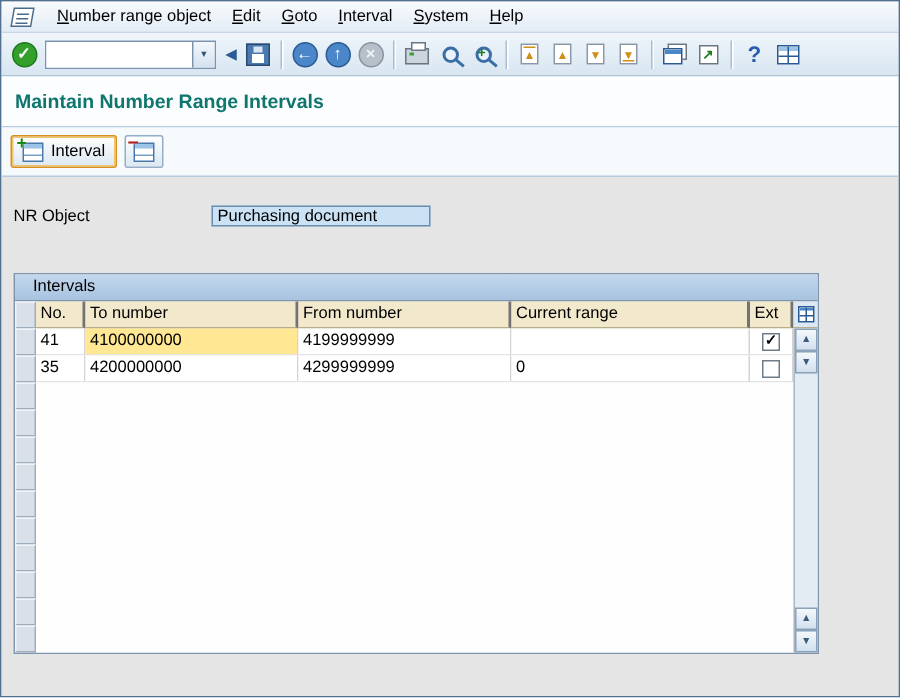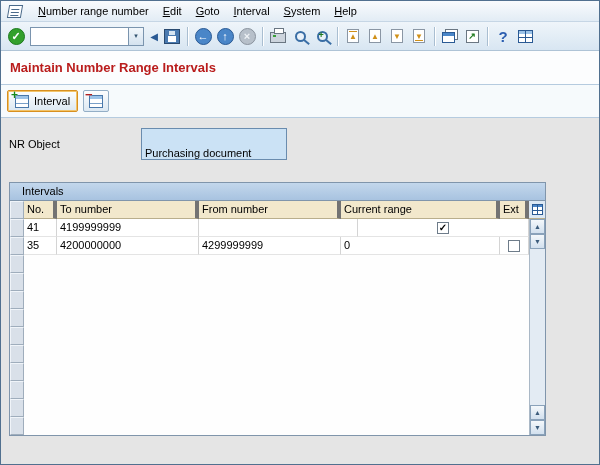--- a/index.html
+++ b/index.html
@@ -38,39 +38,39 @@
 .session{width:16px;height:14px;position:relative}
 .session::before{content:"";position:absolute;top:0;right:0;width:11px;height:9px;background:#fff;border:1px solid #6a7682}
 .session::after{content:"";position:absolute;bottom:0;left:0;width:11px;height:9px;background:#fff;border:1px solid #2a5a94;box-shadow:inset 0 3px 0 #4a86c8}
 .shortcut{width:13px;height:13px;background:#fff;border:1px solid #6a7682;color:#1d7a1d;font-size:9px;display:flex;align-items:center;justify-content:center;font-weight:bold}
 .help{color:#2a5db0;font-weight:bold;font-size:15px}
 .gridicon{width:15px;height:13px;background:#fff;border:1px solid #2a5a94;position:relative;box-shadow:inset 0 3px 0 #9cc3e8}
 .gridicon::before{content:"";position:absolute;left:0;right:0;top:6px;height:1px;background:#2a5a94}
 .gridicon::after{content:"";position:absolute;top:0;bottom:0;left:6px;width:1px;background:#2a5a94}
 
 .titlebar{flex:0 0 34px;display:flex;align-items:center;background:#fcfdfe;border-bottom:1px solid #b5cbdf;padding:0 9px}
-.title{font-size:13px;font-weight:bold;color:#b91c1c}
+.title{font-size:13px;font-weight:bold;color:#0f766e}
 .apptoolbar{flex:0 0 33px;display:flex;align-items:center;gap:5px;background:#f6fafc;border-bottom:1px solid #b5cbdf;padding:0 6px}
 .btn{display:inline-flex;align-items:center;gap:5px;height:22px;padding:0 7px;background:linear-gradient(#fdfefe,#dce8f2);border:1px solid #93aec6;border-radius:2px;font-size:11px;cursor:default}
 .btn.focused{border-color:#d89020;box-shadow:0 0 0 1px #f2c46a inset}
 .iconbtn{padding:0 5px}
 .tblico{width:14px;height:13px;background:#fff;border:1px solid #4a78aa;position:relative;box-shadow:inset 0 3px 0 #9cc3e8}
 .tblico::before{content:"";position:absolute;left:0;right:0;top:7px;height:1px;background:#7aa0c8}
 .plusmark{position:absolute;left:-5px;top:-7px;color:#188a18;font-weight:bold;font-size:12px;line-height:1;text-shadow:0 0 1px #fff}
 .minusmark{position:absolute;left:-5px;top:-8px;color:#b02020;font-weight:bold;font-size:13px;line-height:1;text-shadow:0 0 1px #fff}
 
 .content{flex:1;background:#e5e5e5;padding:17px 8px 0 8px;min-height:0}
 .formrow{display:flex;align-items:center;height:18px}
 .flabel{width:132px}
-.ffield{width:146px;height:32px;background:#cbe2f5;border:1px solid #6a8cae;display:flex;align-items:flex-end;padding:0 3px;overflow:hidden}
+.ffield{width:146px;height:14px;background:#cbe2f5;border:1px solid #6a8cae;display:flex;align-items:flex-end;padding:0 3px;overflow:hidden}
 
 .tablebox{margin-top:29px;width:537px;height:254px;border:1px solid #8095ab;display:flex;flex-direction:column;background:#fff}
 .tcaption{flex:0 0 18px;background:linear-gradient(#c3d7ec,#a8c3e0);border-bottom:1px solid #8095ab;line-height:17px;padding-left:12px}
 .theader{display:flex;flex:0 0 18px}
-.hc{background:#f2e8cc;border-right:4px solid #737373;border-bottom:1px solid #b9ae8c;line-height:17px;padding:0 3px;overflow:hidden}
+.hc{background:#f2e8cc;border-right:2px solid #737373;border-bottom:1px solid #b9ae8c;line-height:17px;padding:0 3px;overflow:hidden}
 .hsel{flex:0 0 14px;background:#d9e0e9;border-right:1px solid #9fadbc;border-bottom:1px solid #9fadbc;border-top:1px solid #f0f4f9;border-left:1px solid #f0f4f9}
 .w-no{flex:0 0 33px}.w-from{flex:0 0 142px}.w-to{flex:0 0 142px}.w-cur{flex:0 0 159px}.w-ext{flex:1 1 auto}
 .hcfg{flex:0 0 16px;background:#dce8f4;border-bottom:1px solid #b9ae8c;display:flex;align-items:center;justify-content:center}
 .cfgicon{width:11px;height:11px;background:#fff;border:1px solid #2a5a94;box-shadow:inset 0 2px 0 #4a86c8;position:relative}
 .cfgicon::before{content:"";position:absolute;left:0;right:0;top:5px;height:1px;background:#2a5a94}
 .cfgicon::after{content:"";position:absolute;top:0;bottom:0;left:4px;width:1px;background:#2a5a94}
 .tbody{display:flex;flex:1;min-height:0}
 .selcol{flex:0 0 14px;display:flex;flex-direction:column;background:#c9d3de}
 .selcell{flex:0 0 18px;background:#d9e0e9;border-top:1px solid #f0f4f9;border-left:1px solid #f0f4f9;border-right:1px solid #9fadbc;border-bottom:1px solid #9fadbc}
 .selfill{flex:1 1 auto;background:#d9e0e9;border-right:1px solid #9fadbc;border-left:1px solid #f0f4f9}
@@ -85,21 +85,21 @@
 .sbtn{flex:0 0 15px;background:linear-gradient(#f4f8fb,#d2e0ee);border:1px solid #8aa2ba;display:flex;align-items:center;justify-content:center;font-size:7px;color:#3c5c7c}
 .strack{flex:1}
 </style>
 </head>
 <body>
 
 <div class="window">
 
   <div class="menubar">
     <span class="sysicon"></span>
-    <span class="menu-item">Number range number</span>
+    <span class="menu-item">Number range object</span>
     <span class="menu-item">Edit</span>
     <span class="menu-item">Goto</span>
     <span class="menu-item">Interval</span>
     <span class="menu-item">System</span>
     <span class="menu-item">Help</span>
   </div>
 
   <div class="toolbar">
     <span class="tbi">
         <span class="circle c-green">✓</span>
@@ -218,20 +218,21 @@
           <div class="selcell"></div>
           <div class="selcell"></div>
           <div class="selcell"></div>
           <div class="selcell"></div>
           <div class="selfill"></div>
         </div>
 
         <div class="datacol">
           <div class="trow">
             <div class="dc w-no">41</div>
+            <div class="dc w-from sel">4100000000</div>
             <div class="dc w-to">4199999999</div>
             <div class="dc w-cur"></div>
             <div class="dc w-ext extcell">
                 <span class="cb checked">✓</span>
               </div>
           </div>
           <div class="trow">
             <div class="dc w-no">35</div>
             <div class="dc w-from">4200000000</div>
             <div class="dc w-to">4299999999</div>

